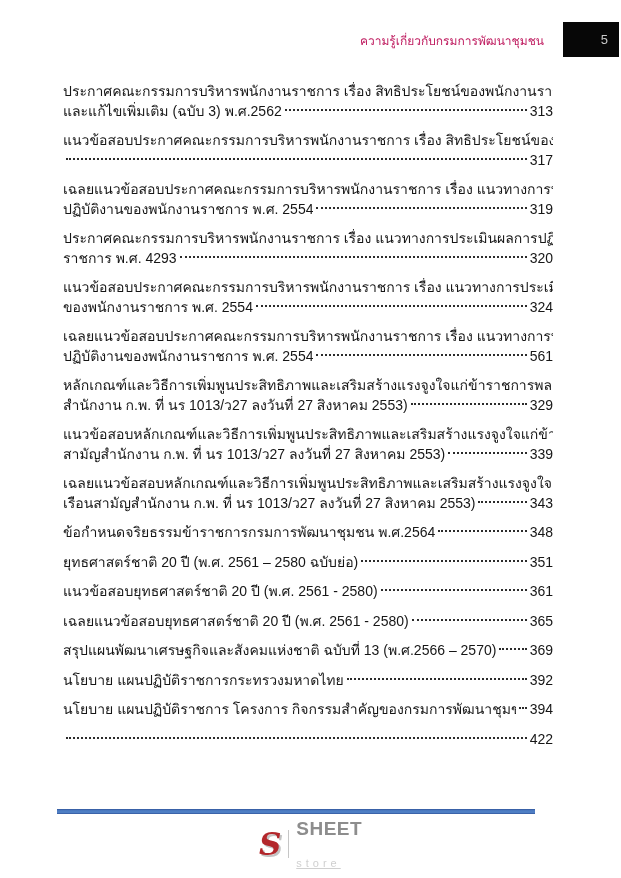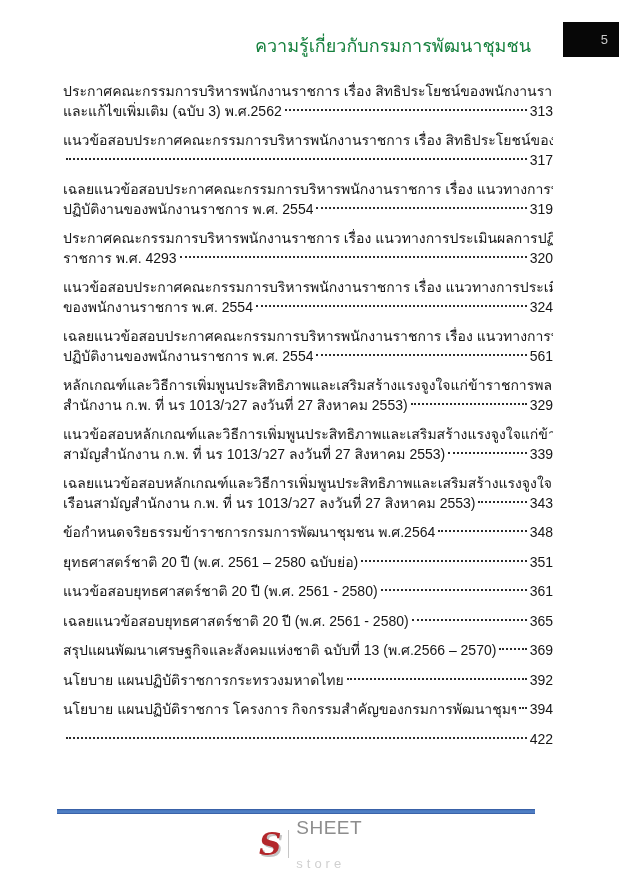--- a/index.html
+++ b/index.html
@@ -8,22 +8,22 @@
     background: #ffffff;
     font-family: "Liberation Sans", sans-serif;
     color: #161616;
     position: relative;
     overflow: hidden;
   }
   .page { position: absolute; inset: 0; background: #ffffff; }
 
   
   .header-title {
-    position: absolute; top: 31px; right: 90px;
-    font-size: 18px; color: #15803d; white-space: nowrap;
+    position: absolute; top: 31px; right: 77px;
+    font-size: 12px; color: #be185d; white-space: nowrap;
   }
   .page-box {
     position: absolute; top: 22px; right: 2px;
     width: 45px; height: 35px;
     background: #070707; color: #c9c9c9;
     font-size: 13px;
     display: flex; align-items: center; justify-content: flex-end;
     padding-right: 11px;
   }
 
@@ -56,26 +56,26 @@
   .logo-s {
     font-family: "DejaVu Serif", serif;
     font-style: italic; font-weight: bold;
     font-size: 31px; line-height: 1;
     color: #b3272b;
     text-shadow: 2px 2px 0 #c3c3c3;
   }
   .logo-divider { width: 1px; height: 28px; background: #c6c6c6; }
   .logo-text { display: flex; flex-direction: column; }
   .logo-brand {
-    font-size: 19px; font-weight: normal; color: #8d8d8d;
+    font-size: 19px; font-weight: bold; color: #8d8d8d;
     letter-spacing: 0.5px; line-height: 1;
   }
   .logo-sub {
-    font-size: 13px; color: #d0d0d0;
-    letter-spacing: 4px; line-height: 1; margin-top: 20px;
+    font-size: 11px; color: #d0d0d0;
+    letter-spacing: 4px; line-height: 1; margin-top: 20px; text-decoration: underline;
   }
 </style>
 </head>
 <body>
 
 <div class="page">
 
   <div class="header-title">ความรู้เกี่ยวกับกรมการพัฒนาชุมชน</div>
 
   <div class="page-box">

